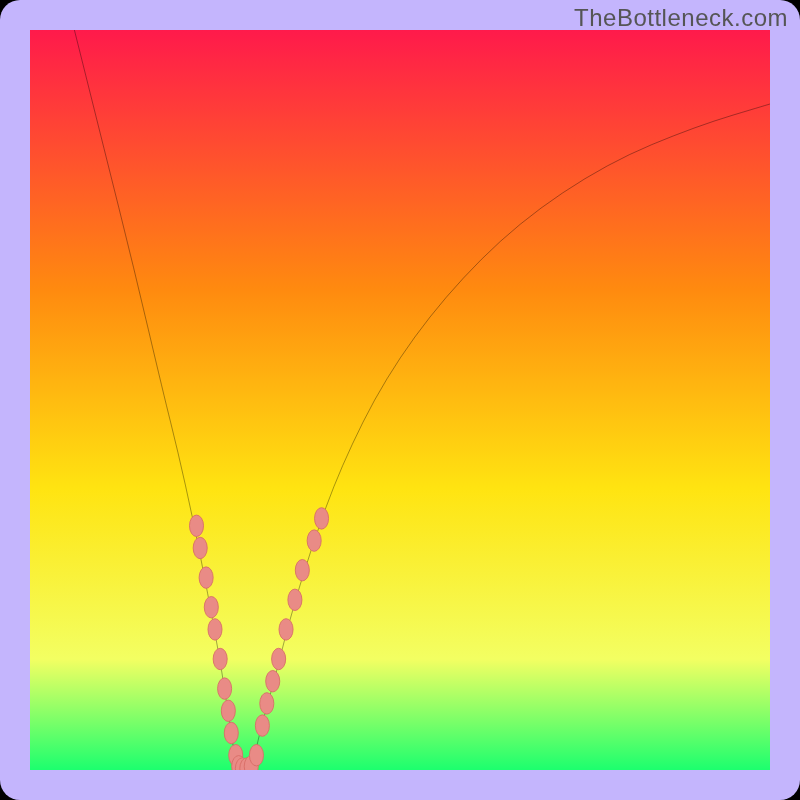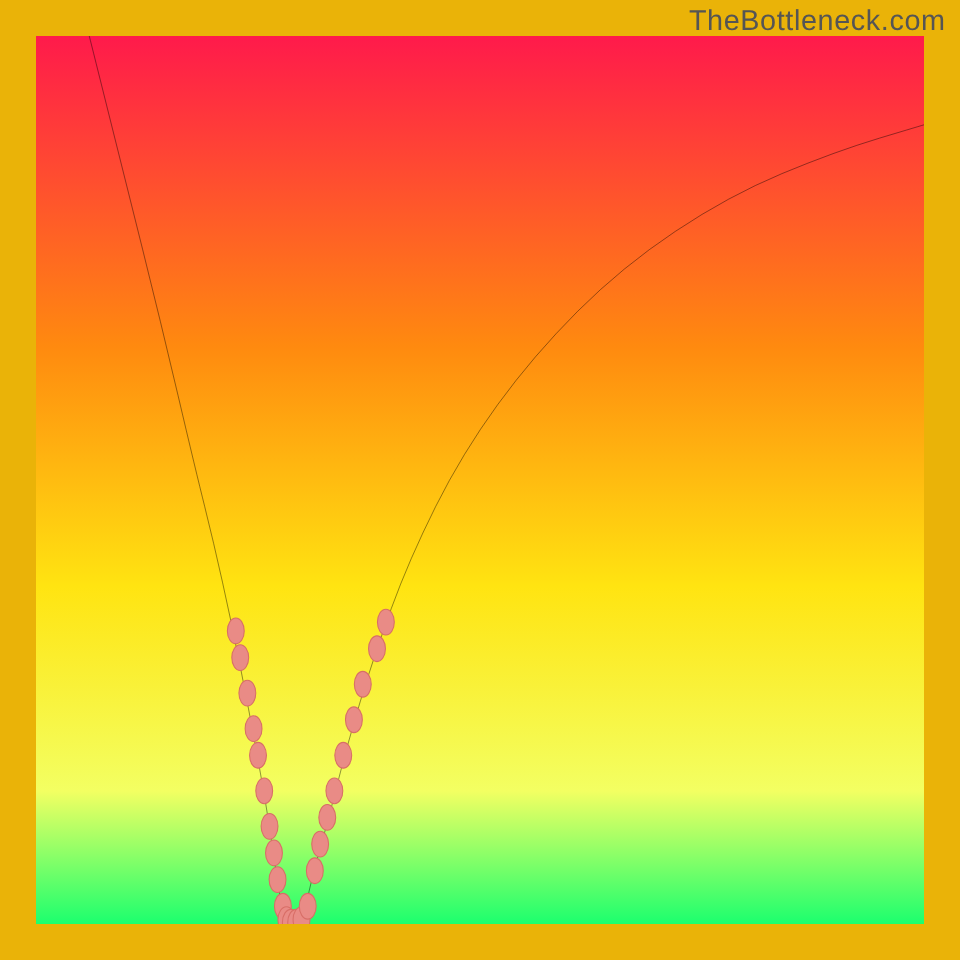--- a/index.html
+++ b/index.html
@@ -10,21 +10,22 @@
     overflow: hidden;
     background: #000;
     font-family: Arial, Helvetica, sans-serif;
   }
   .frame {
     position: absolute;
     left: 0;
     top: 0;
     width: 800px;
     height: 800px;
-    background: #eab308;
+    background: #c4b5fd;
+    border-radius: 20px;
   }
   .plot {
     position: absolute;
     left: 30px;
     top: 30px;
     width: 740px;
     height: 740px;
   }
   .watermark {
     position: absolute;

